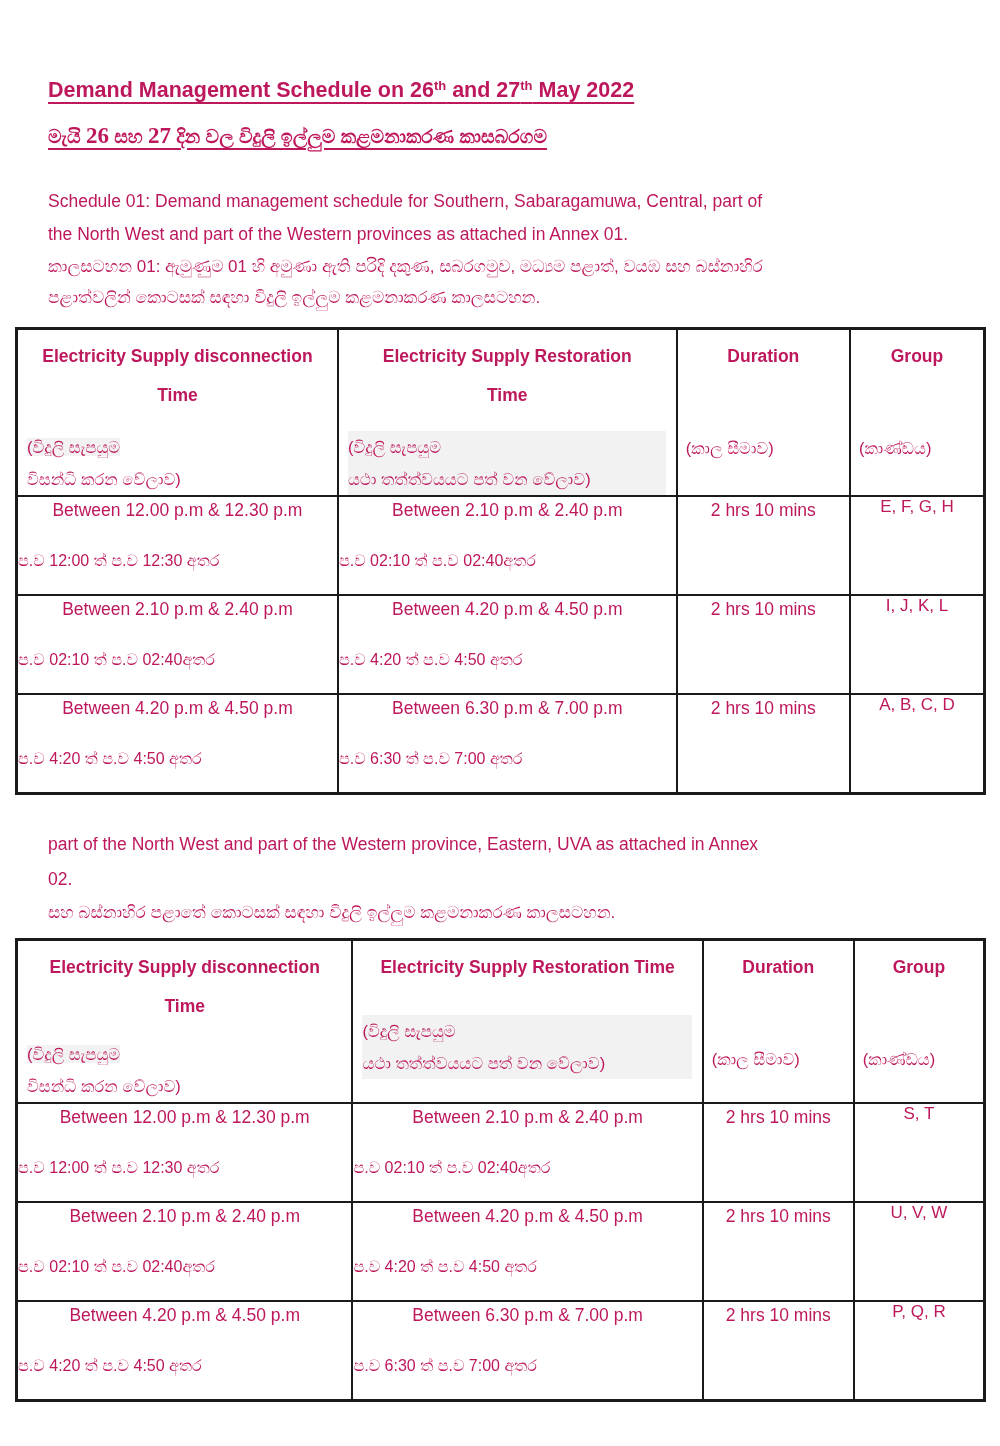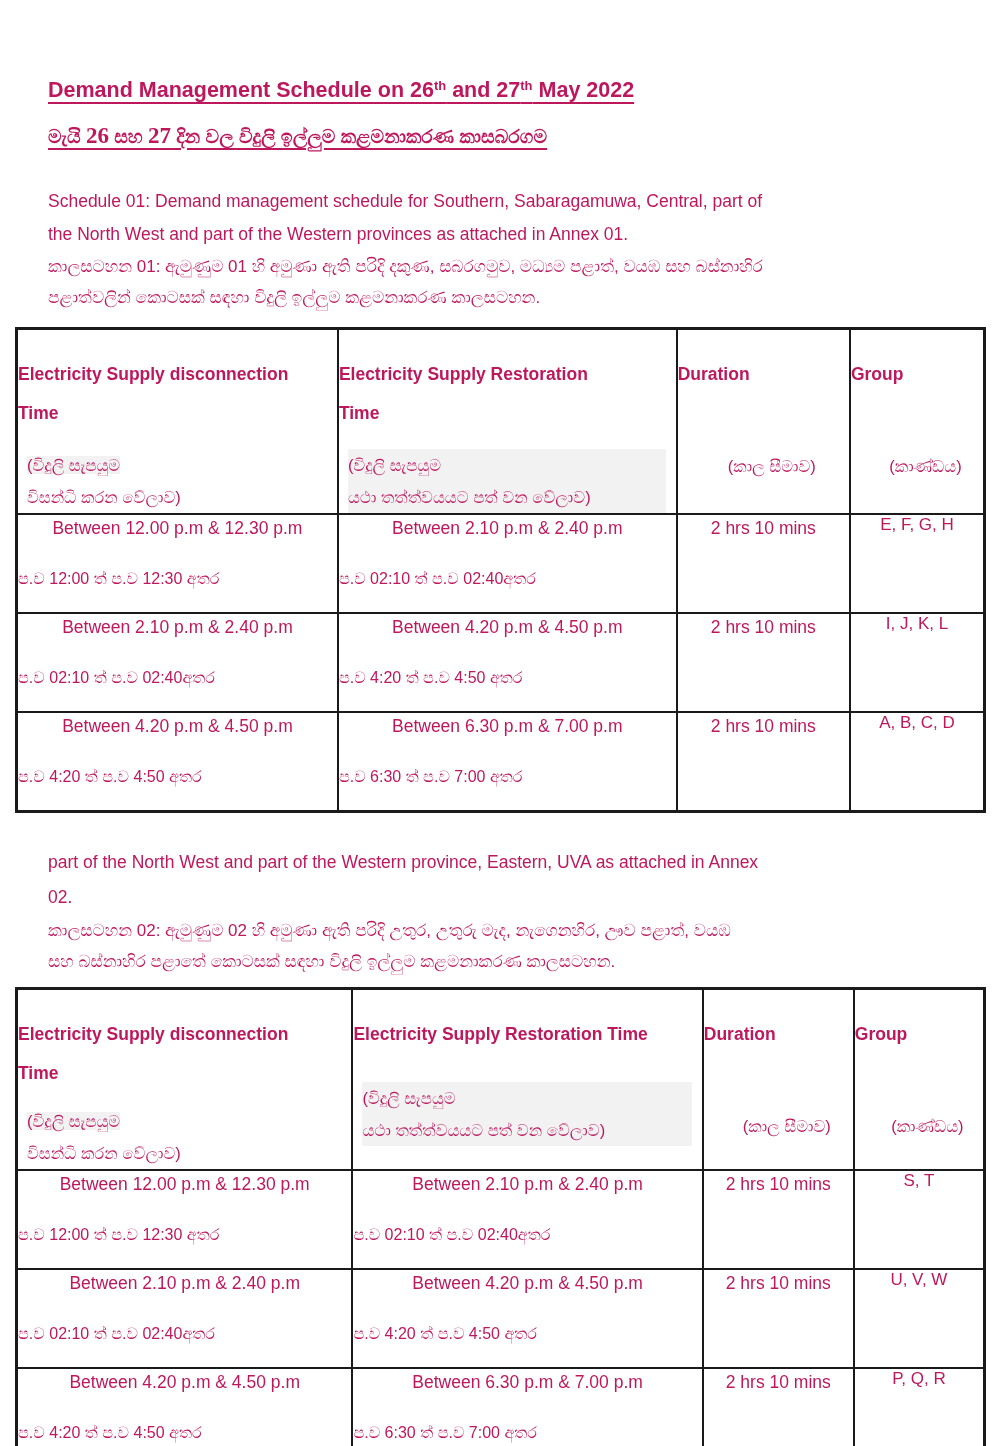--- a/index.html
+++ b/index.html
@@ -67,35 +67,35 @@
     padding: 0;
     overflow: hidden;
   }
   .hdr-h th { height: 152px; }
   .hdr-h2 th { height: 144px; }
   tr.body-row td { height: 97px; }
 
   .h-en {
     font-weight: bold;
     font-size: 17.5px;
-    text-align: left;
+    text-align: center;
     line-height: 39px;
-    padding-top: 25px;
+    padding-top: 7px;
   }
   .h-si {
     font-weight: normal;
     font-size: 16.5px;
     line-height: 32px;
     text-align: left;
     margin-top: 16px;
     padding-left: 9px;
   }
   .h-si.center {
-    text-align: center;
-    padding-left: 17px;
+    text-align: left;
+    padding-left: 8px;
     margin-top: 56px;
   }
   .hl { background: #f2f2f2; }
   .hl-block {
     background: #f2f2f2;
     display: block;
     width: 97%;
   }
 
   .b-en {
@@ -210,21 +210,20 @@
         <div class="b-en">2 hrs 10 mins</div>
       </td>
       <td class="group-cell">A, B, C, D</td>
     </tr>
   </tbody>
     </table>
 
   <div class="para indent" style="margin-top:32px;">
     <div class="para-line-en" style="line-height:35px;">part of the North West and part of the Western province, Eastern, UVA as attached in Annex</div>
     <div class="para-line-en" style="line-height:35px;">02.</div>
-    <div class="para-line-si">කාලසටහන 02: ඇමුණුම 02 හි අමුණා ඇති පරිදි උතුර, උතුරු මැද, නැගෙනහිර, ඌව පළාත්, වයඹ</div>
     <div class="para-line-si">සහ බස්නාහිර පළාතේ කොටසක් සඳහා විදුලි ඉල්ලුම කළමනාකරණ කාලසටහන.</div>
   </div>
 
   <table class="sched" style="margin-top:10px;">
     <colgroup>
       <col style="width:34.7%">
         <col style="width:36.2%">
         <col style="width:15.6%">
         <col style="width:13.5%">
     </colgroup>

